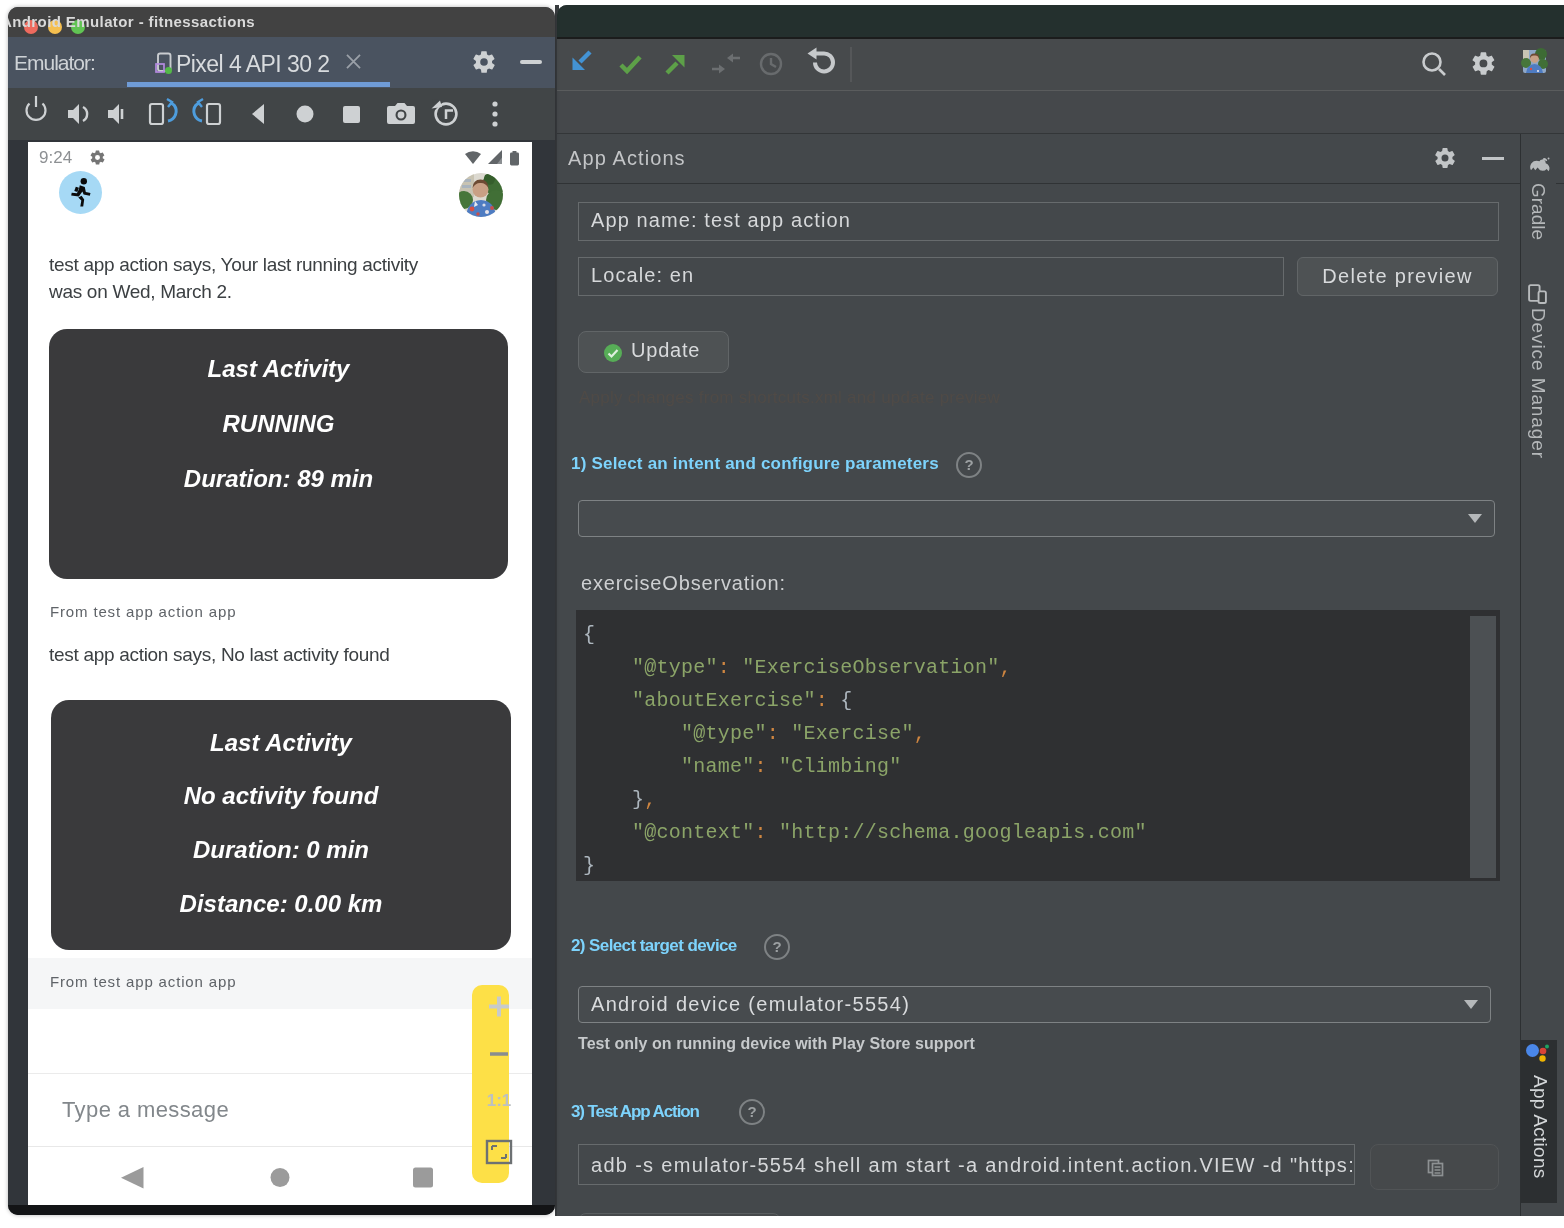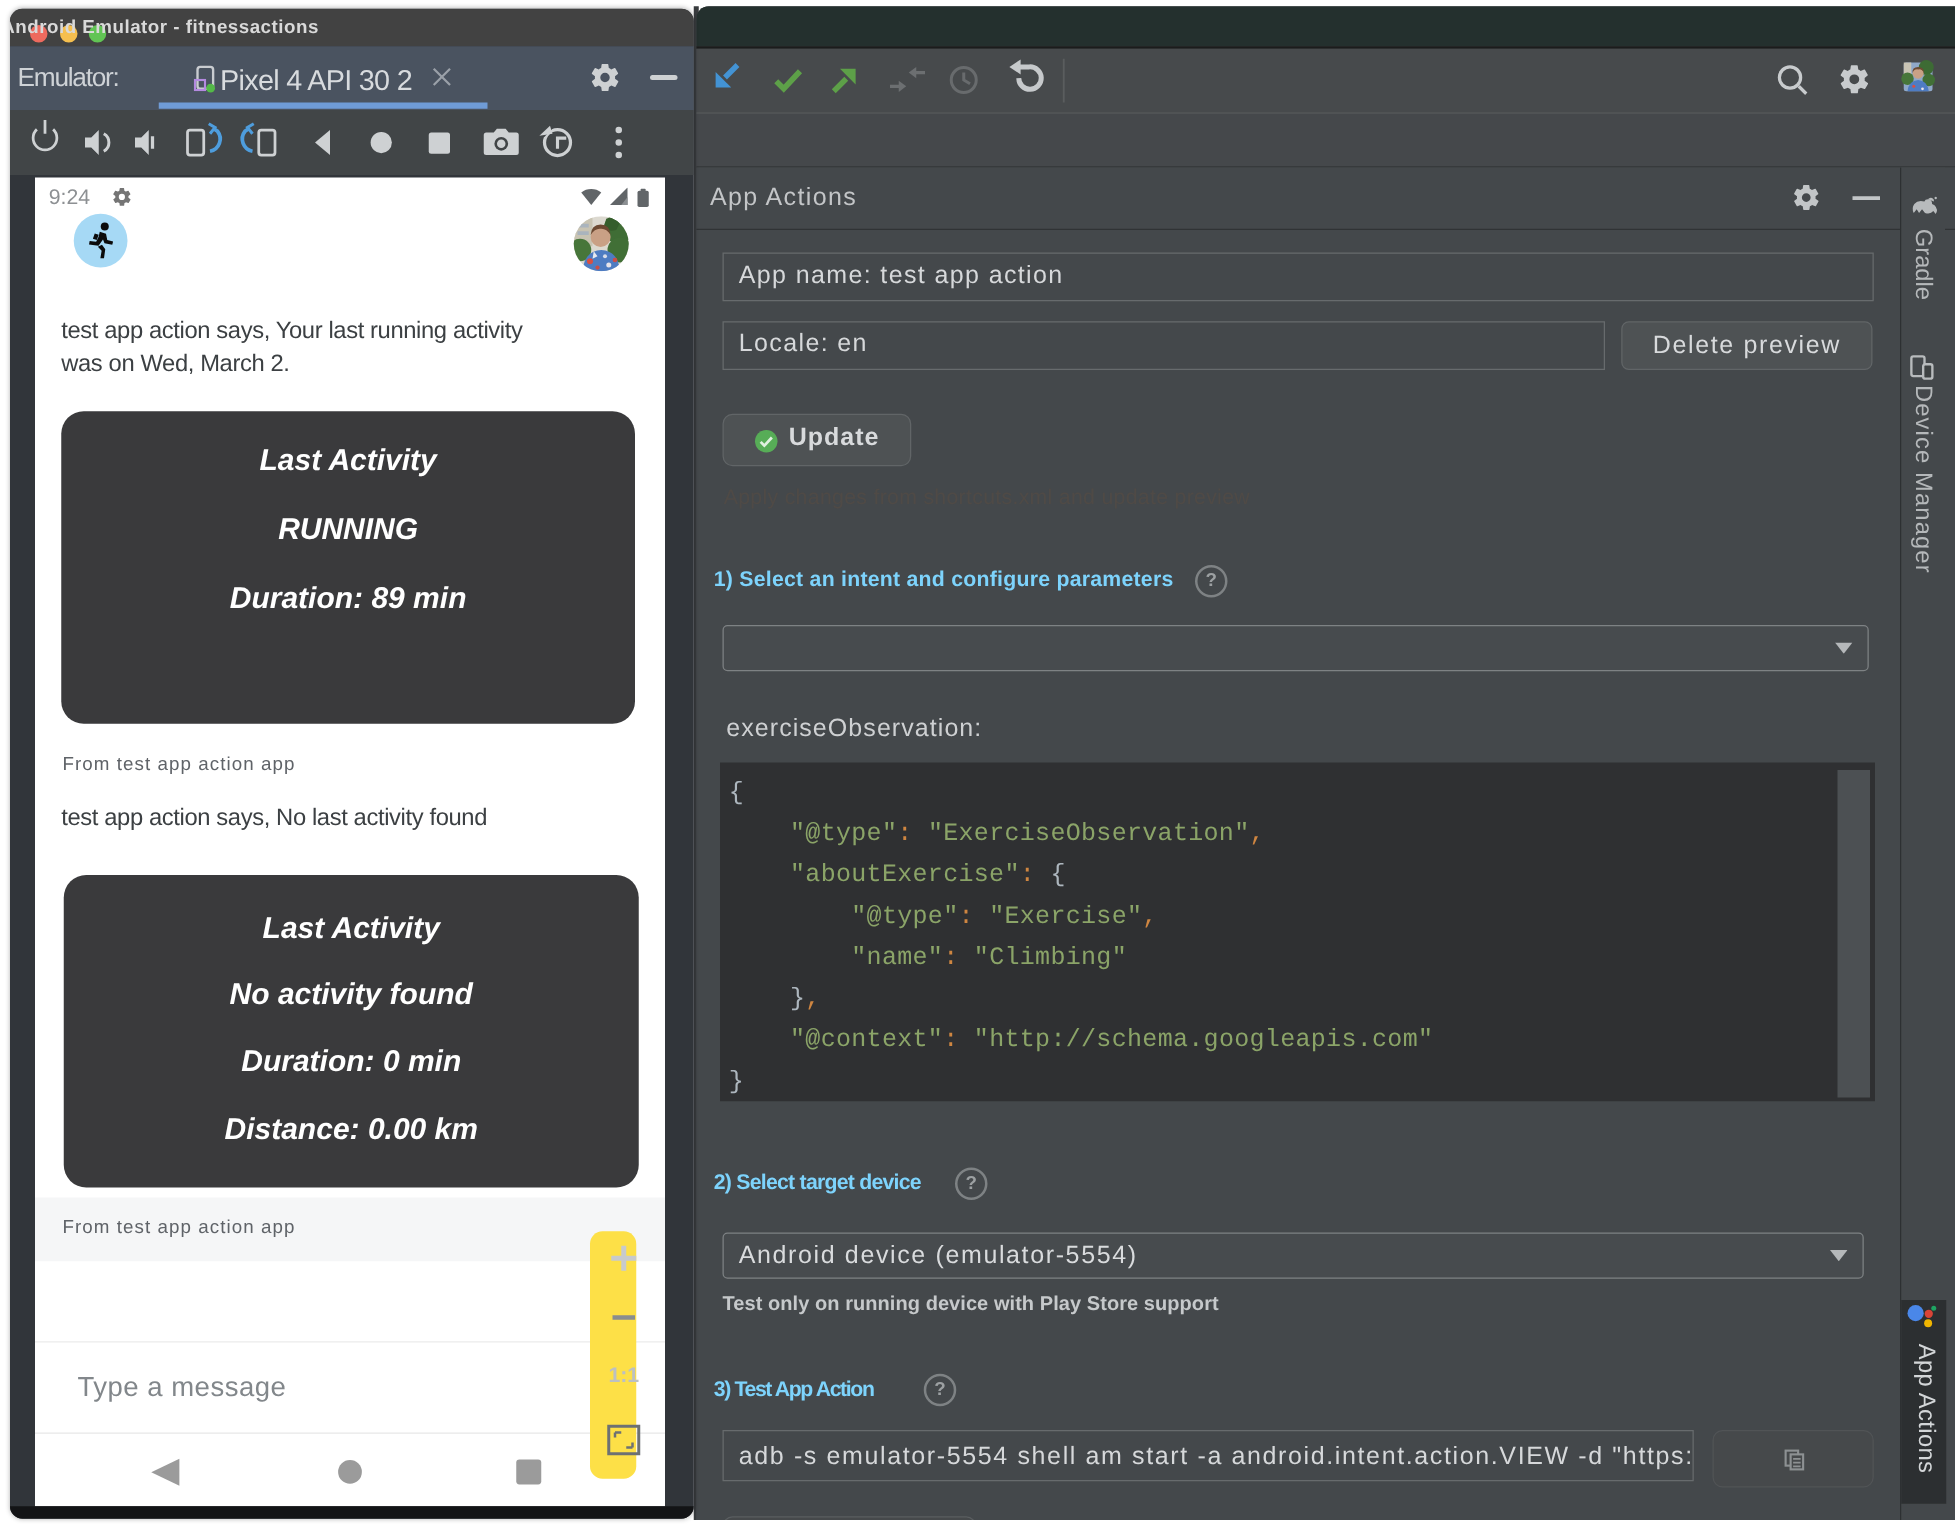--- a/index.html
+++ b/index.html
@@ -162,21 +162,21 @@
     </div>
   <div class="inp" style="left:21px;top:252px;width:706px;height:39px;">
       <span>Locale: en</span>
     </div>
   <div class="btn" style="left:740px;top:252px;width:201px;height:39px;line-height:37px;">Delete preview</div>
   <div class="btn" style="left:21px;top:326px;width:151px;height:42px;border-radius:8px;">
     <svg class="abs" style="left:24px;top:11px;" width="20" height="20" viewBox="0 0 20 20">
       <circle cx="10" cy="10" r="9" fill="#57ad57"></circle>
       <path d="M5.5 10.5 l3 3 l6 -6.5" stroke="#dff0df" stroke-width="2.2" fill="none"></path>
     </svg>
-    <span class="abs" style="left:52px;top:7px;font-size:20px;letter-spacing:0.8px;font-weight:bold;">Update</span>
+    <span class="abs" style="left:52px;top:7px;font-size:20px;letter-spacing:0.8px;">Update</span>
   </div>
   <div class="abs" style="left:22px;top:383px;color:#4f4a46;font-size:17px;letter-spacing:0.25px;">Apply changes from shortcuts.xml and update preview</div>
 
   <div class="lbl" style="left:14px;top:449px;letter-spacing:0.2px;">1) Select an intent and configure parameters</div>
   <div class="help" style="left:399px;top:447px;">?</div>
   <div class="dd" style="left:21px;top:495px;width:917px;height:37px;">
     <svg style="position:absolute;right:12px;top:13px;" width="14" height="9" viewBox="0 0 14 9">
         <path d="M0 0 h14 l-7 9 z" fill="#b5b8ba"></path>
       </svg>
     </div>

